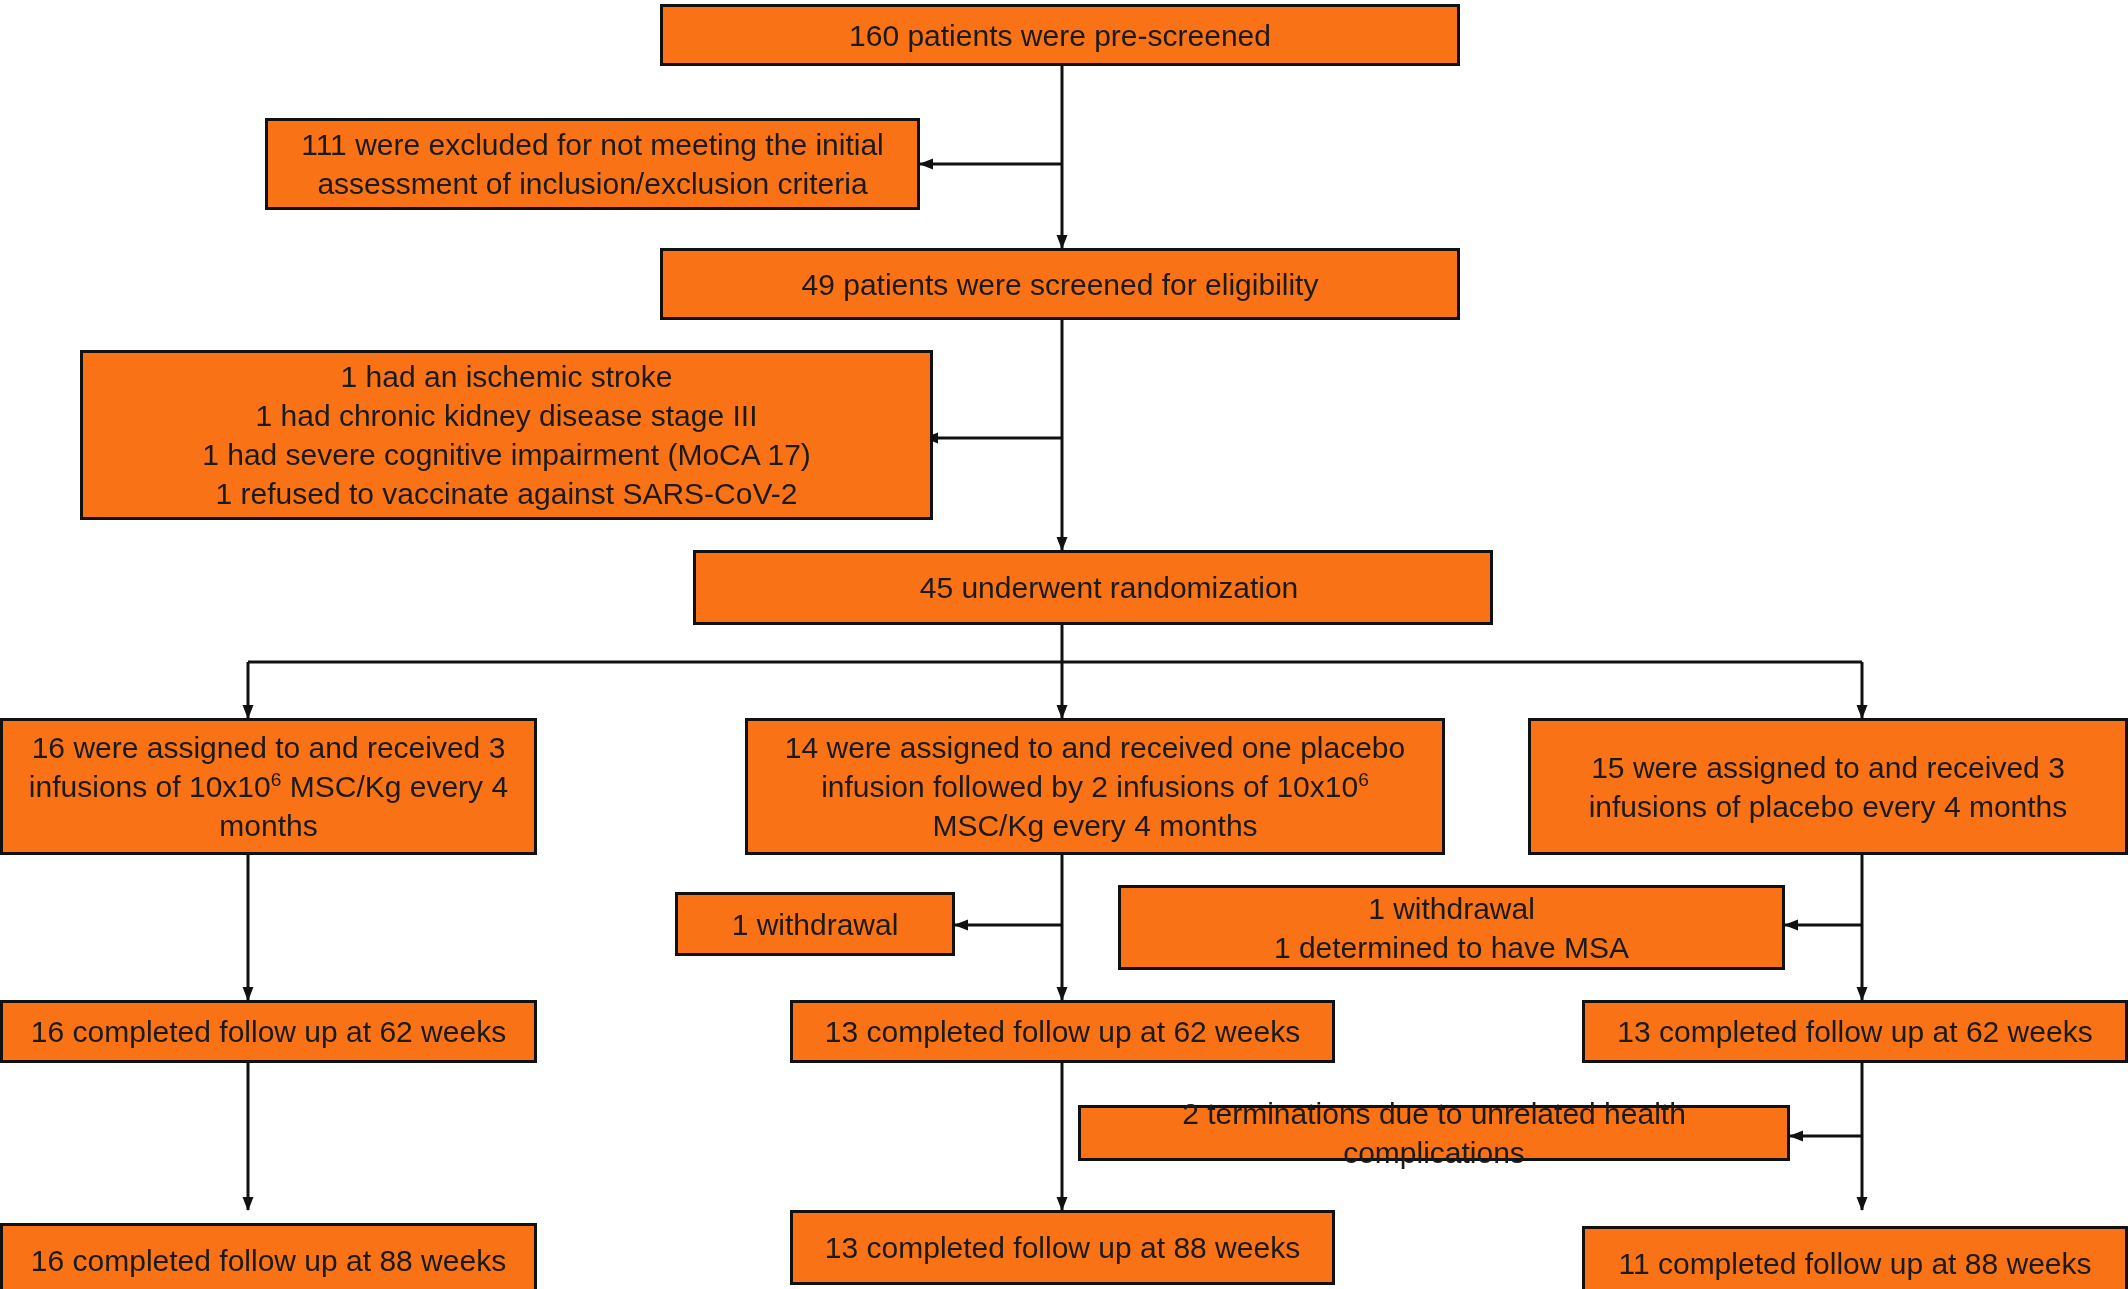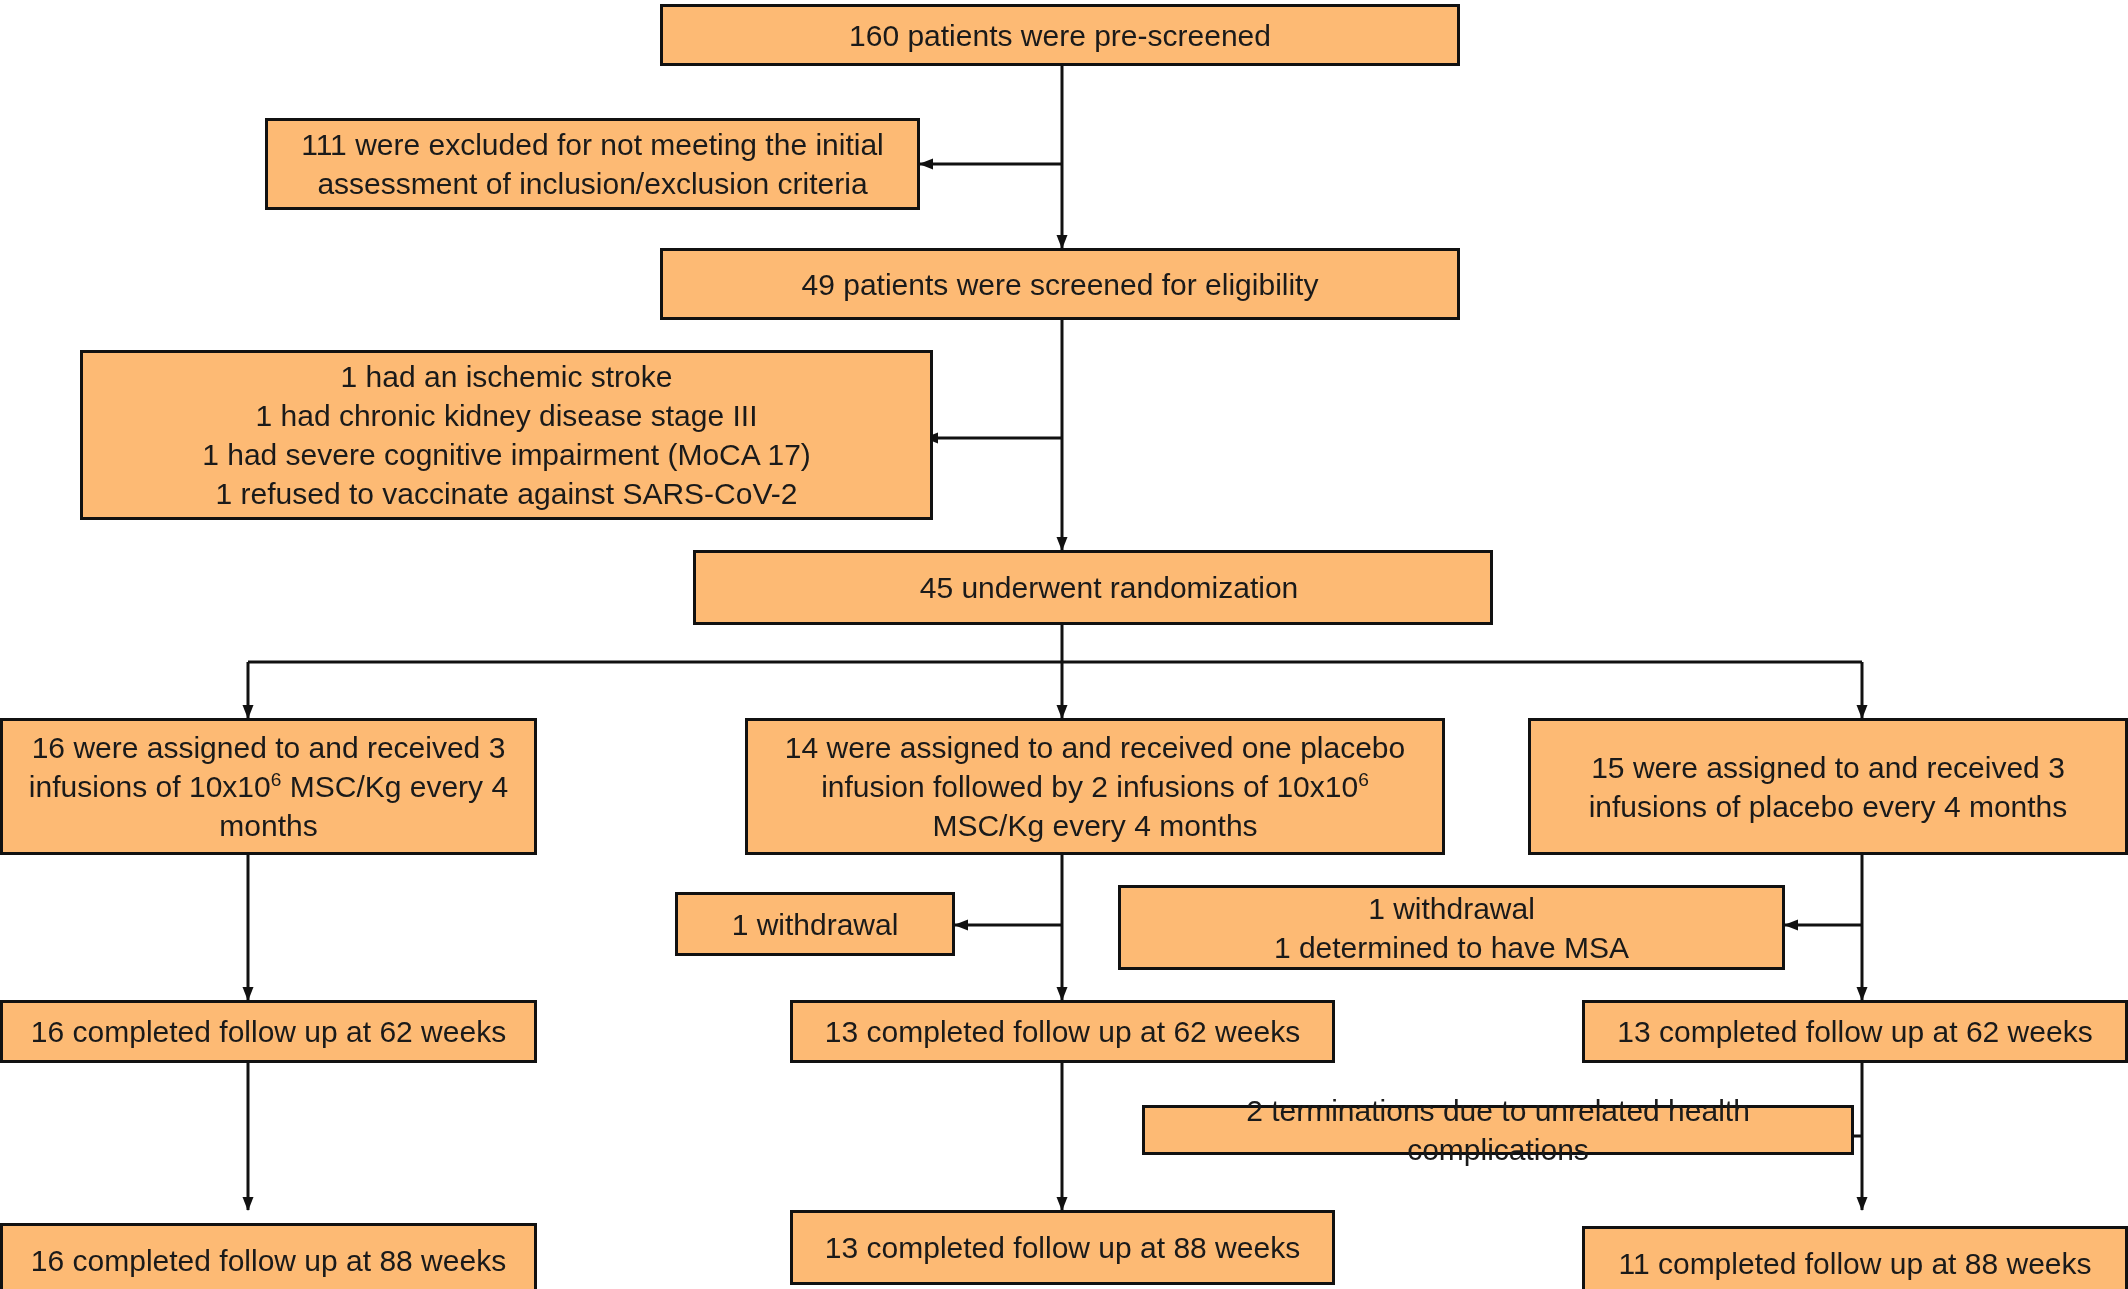--- a/index.html
+++ b/index.html
@@ -18,21 +18,21 @@
   svg#wires{
     position:absolute;
     left:0; top:0;
     width:2128px;
     height:1289px;
     pointer-events:none;
   }
   .node{
     position:absolute;
     box-sizing:border-box;
-    background:#fdba74;
+    background:#f97316;
     border:3px solid #111111;
     display:flex;
     align-items:center;
     justify-content:center;
     text-align:center;
     line-height:1.30;
     font-size:30px;
     padding:4px 10px;
     z-index:2;
   }
@@ -153,21 +153,21 @@
   </div>
 
   <div class="node" style="left:790px; top:1000px; width:545px; height:63px;">
     <span class="txt">13 completed follow up at 62 weeks</span>
   </div>
 
   <div class="node" style="left:1582px; top:1000px; width:546px; height:63px;">
     <span class="txt">13 completed follow up at 62 weeks</span>
   </div>
 
-  <div class="node" style="left:1142px; top:1105px; width:712px; height:50px;align-items:center;">
+  <div class="node" style="left:1078px; top:1105px; width:712px; height:56px;align-items:center;">
     <span class="txt">2 terminations due to unrelated health complications</span>
   </div>
 
   <div class="node" style="left:0px; top:1210px; width:537px; height:75px;margin-top:13px;">
     <span class="txt">16 completed follow up at 88 weeks</span>
   </div>
 
   <div class="node" style="left:790px; top:1210px; width:545px; height:75px;">
     <span class="txt">13 completed follow up at 88 weeks</span>
   </div>

